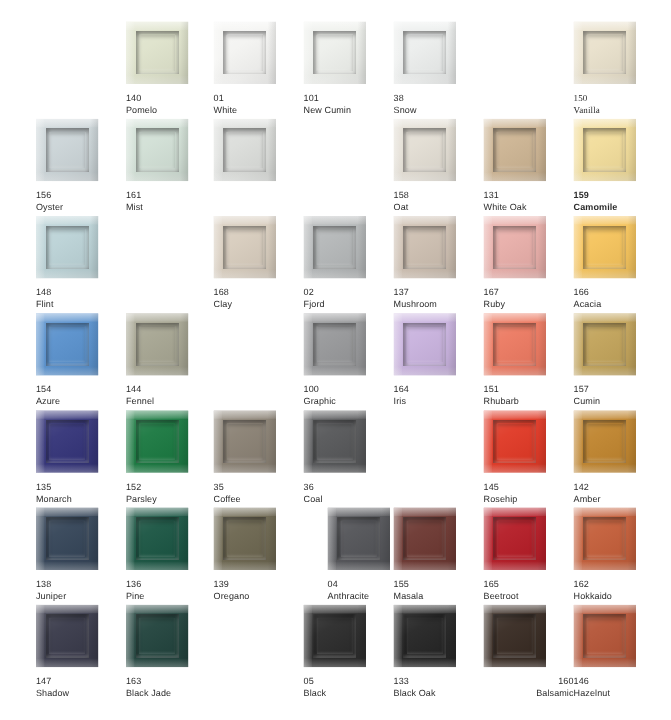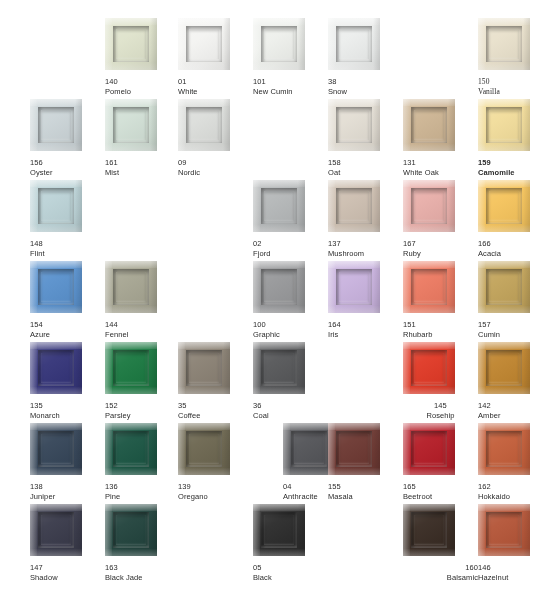--- a/index.html
+++ b/index.html
@@ -191,24 +191,20 @@
     <div class="swatch-cell" style="left: 178px; top: 99px;">
       <div class="swatch" style="--c: #dcdedb; width: 52px; height: 52px;">
         <div class="face"></div>
         <div class="bev-top"></div>
         <div class="bev-left"></div>
         <div class="bev-bottom"></div>
         <div class="bev-right"></div>
         <div class="inner"></div>
         <div class="sheen"></div>
       </div>
-      <div class="swatch-label" style="color: rgb(43, 43, 43);">
-        <span class="swatch-code">09</span>
-        <span class="swatch-name">Nordic</span>
-      </div>
     </div>
     <div class="swatch-cell" style="left: 328px; top: 99px;">
       <div class="swatch" style="--c: #e3ded4; width: 52px; height: 52px;">
         <div class="face"></div>
         <div class="bev-top"></div>
         <div class="bev-left"></div>
         <div class="bev-bottom"></div>
         <div class="bev-right"></div>
         <div class="inner"></div>
         <div class="sheen"></div>
@@ -256,20 +252,35 @@
         <div class="bev-bottom"></div>
         <div class="bev-right"></div>
         <div class="inner"></div>
         <div class="sheen"></div>
       </div>
       <div class="swatch-label" style="color: rgb(43, 43, 43);">
         <span class="swatch-code">148</span>
         <span class="swatch-name">Flint</span>
       </div>
     </div>
+    <div class="swatch-cell" style="left: 178px; top: 180px;">
+      <div class="swatch" style="--c: #d8cdbe; width: 52px; height: 52px;">
+        <div class="face"></div>
+        <div class="bev-top"></div>
+        <div class="bev-left"></div>
+        <div class="bev-bottom"></div>
+        <div class="bev-right"></div>
+        <div class="inner"></div>
+        <div class="sheen"></div>
+      </div>
+      <div class="swatch-label" style="color: rgb(43, 43, 43);">
+        <span class="swatch-code">168</span>
+        <span class="swatch-name">Clay</span>
+      </div>
+    </div>
     <div class="swatch-cell" style="left: 253px; top: 180px;">
       <div class="swatch" style="--c: #b5b8b9; width: 52px; height: 52px;">
         <div class="face"></div>
         <div class="bev-top"></div>
         <div class="bev-left"></div>
         <div class="bev-bottom"></div>
         <div class="bev-right"></div>
         <div class="inner"></div>
         <div class="sheen"></div>
       </div>
@@ -476,21 +487,21 @@
     <div class="swatch-cell" style="left: 403px; top: 342px;">
       <div class="swatch" style="--c: #e03b28; width: 52px; height: 52px;">
         <div class="face"></div>
         <div class="bev-top"></div>
         <div class="bev-left"></div>
         <div class="bev-bottom"></div>
         <div class="bev-right"></div>
         <div class="inner"></div>
         <div class="sheen"></div>
       </div>
-      <div class="swatch-label" style="color: rgb(43, 43, 43); text-align: center;">
+      <div class="swatch-label" style="color: rgb(43, 43, 43);">
         <span class="swatch-code">145</span>
         <span class="swatch-name">Rosehip</span>
       </div>
     </div>
     <div class="swatch-cell" style="left: 478px; top: 342px;">
       <div class="swatch" style="--c: #c08631; width: 52px; height: 52px;">
         <div class="face"></div>
         <div class="bev-top"></div>
         <div class="bev-left"></div>
         <div class="bev-bottom"></div>
@@ -541,21 +552,21 @@
         <div class="bev-bottom"></div>
         <div class="bev-right"></div>
         <div class="inner"></div>
         <div class="sheen"></div>
       </div>
       <div class="swatch-label" style="color: rgb(43, 43, 43);">
         <span class="swatch-code">139</span>
         <span class="swatch-name">Oregano</span>
       </div>
     </div>
-    <div class="swatch-cell" style="left: 257px; top: 423px; padding-left: 26px;">
+    <div class="swatch-cell" style="left: 247px; top: 423px; padding-left: 26px;">
       <div class="swatch" style="--c: #55565a; width: 52px; height: 52px;">
         <div class="face"></div>
         <div class="bev-top"></div>
         <div class="bev-left"></div>
         <div class="bev-bottom"></div>
         <div class="bev-right"></div>
         <div class="inner"></div>
         <div class="sheen"></div>
       </div>
       <div class="swatch-label" style="color: rgb(43, 43, 43);">
@@ -644,20 +655,35 @@
         <div class="bev-top"></div>
         <div class="bev-left"></div>
         <div class="bev-bottom"></div>
         <div class="bev-right"></div>
         <div class="inner"></div>
         <div class="sheen"></div>
       </div>
       <div class="swatch-label" style="color: rgb(43, 43, 43);">
         <span class="swatch-code">05</span>
         <span class="swatch-name">Black</span>
+      </div>
+    </div>
+    <div class="swatch-cell" style="left: 328px; top: 504px;">
+      <div class="swatch" style="--c: #272727; width: 52px; height: 52px;">
+        <div class="face"></div>
+        <div class="bev-top"></div>
+        <div class="bev-left"></div>
+        <div class="bev-bottom"></div>
+        <div class="bev-right"></div>
+        <div class="inner"></div>
+        <div class="sheen"></div>
+      </div>
+      <div class="swatch-label" style="color: rgb(43, 43, 43);">
+        <span class="swatch-code">133</span>
+        <span class="swatch-name">Black Oak</span>
       </div>
     </div>
     <div class="swatch-cell" style="left: 403px; top: 504px;">
       <div class="swatch" style="--c: #3a2d25; width: 52px; height: 52px;">
         <div class="face"></div>
         <div class="bev-top"></div>
         <div class="bev-left"></div>
         <div class="bev-bottom"></div>
         <div class="bev-right"></div>
         <div class="inner"></div>

